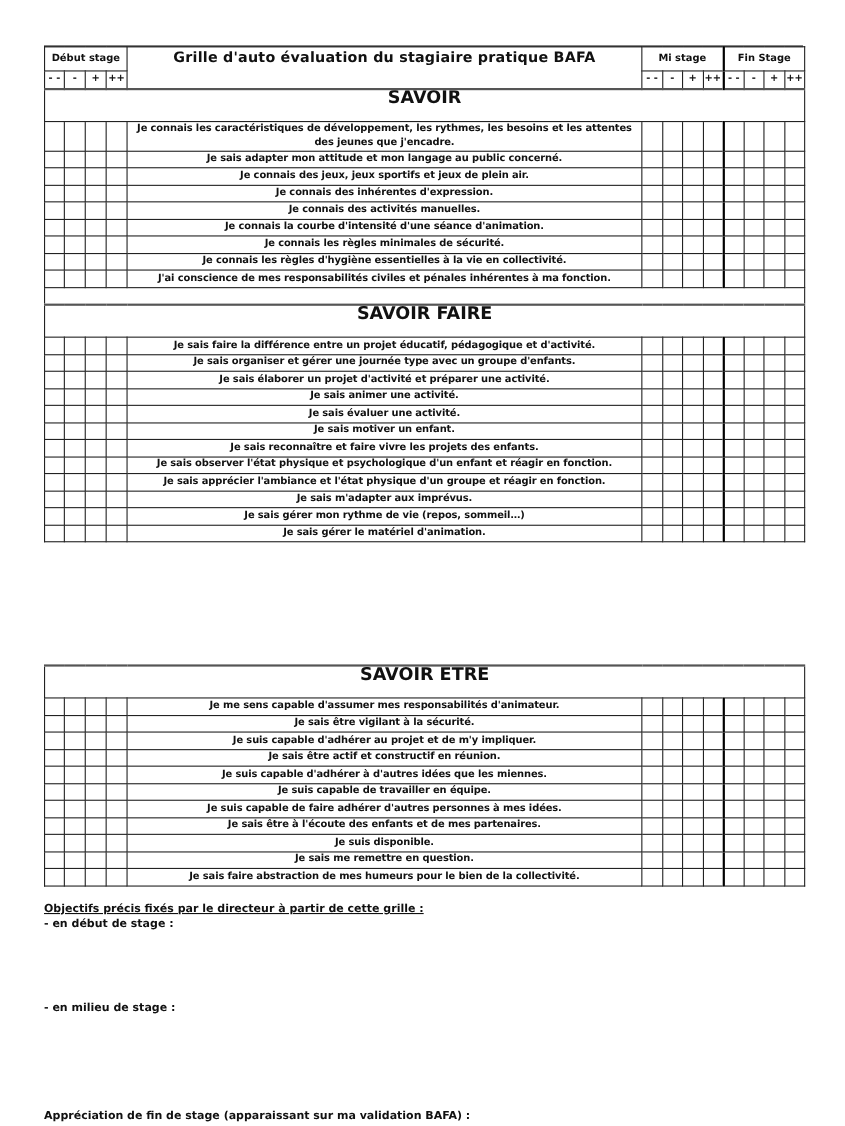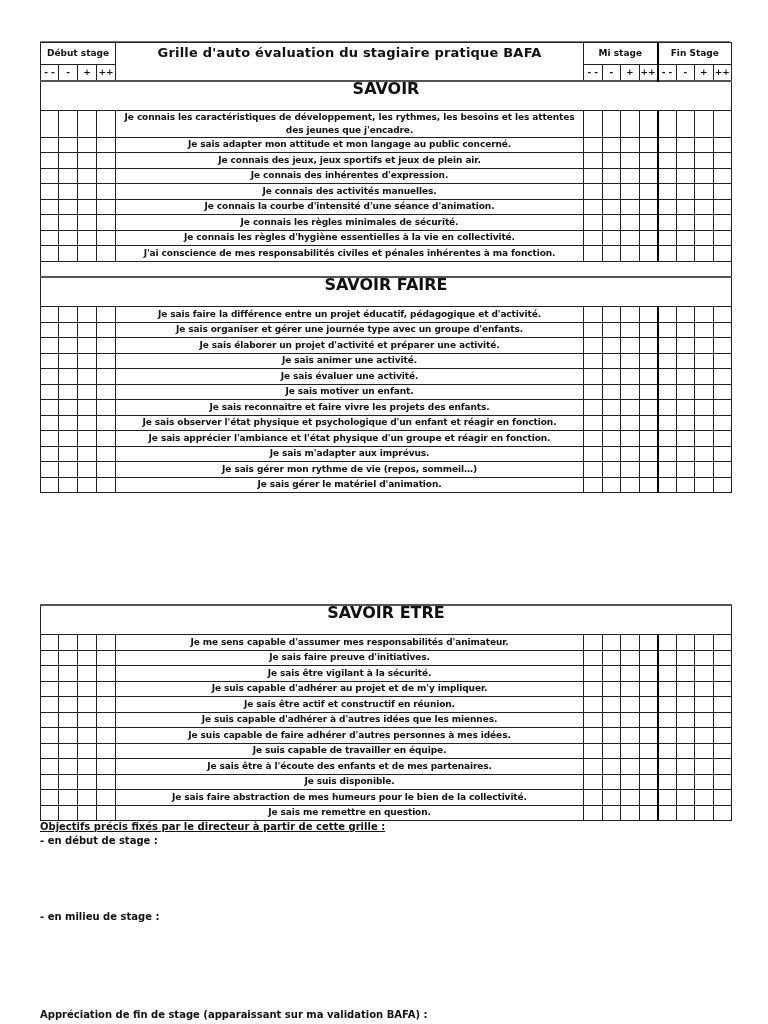--- a/index.html
+++ b/index.html
@@ -423,35 +423,20 @@
         <td class="cb sep"></td>
         <td class="cb"></td>
         <td class="cb"></td>
         <td class="cb"></td>
       </tr>
       <tr>
         <td class="cb"></td>
         <td class="cb"></td>
         <td class="cb"></td>
         <td class="cb"></td>
-        <td class="txt">Je sais faire preuve d'initiatives.</td>
-        <td class="cb"></td>
-        <td class="cb"></td>
-        <td class="cb"></td>
-        <td class="cb"></td>
-        <td class="cb sep"></td>
-        <td class="cb"></td>
-        <td class="cb"></td>
-        <td class="cb"></td>
-      </tr>
-      <tr>
-        <td class="cb"></td>
-        <td class="cb"></td>
-        <td class="cb"></td>
-        <td class="cb"></td>
         <td class="txt">Je sais être vigilant à la sécurité.</td>
         <td class="cb"></td>
         <td class="cb"></td>
         <td class="cb"></td>
         <td class="cb"></td>
         <td class="cb sep"></td>
         <td class="cb"></td>
         <td class="cb"></td>
         <td class="cb"></td>
       </tr>
@@ -498,50 +483,50 @@
         <td class="cb sep"></td>
         <td class="cb"></td>
         <td class="cb"></td>
         <td class="cb"></td>
       </tr>
       <tr>
         <td class="cb"></td>
         <td class="cb"></td>
         <td class="cb"></td>
         <td class="cb"></td>
+        <td class="txt">Je suis capable de travailler en équipe.</td>
+        <td class="cb"></td>
+        <td class="cb"></td>
+        <td class="cb"></td>
+        <td class="cb"></td>
+        <td class="cb sep"></td>
+        <td class="cb"></td>
+        <td class="cb"></td>
+        <td class="cb"></td>
+      </tr>
+      <tr>
+        <td class="cb"></td>
+        <td class="cb"></td>
+        <td class="cb"></td>
+        <td class="cb"></td>
         <td class="txt">Je suis capable de faire adhérer d'autres personnes à mes idées.</td>
         <td class="cb"></td>
         <td class="cb"></td>
         <td class="cb"></td>
         <td class="cb"></td>
         <td class="cb sep"></td>
         <td class="cb"></td>
         <td class="cb"></td>
         <td class="cb"></td>
       </tr>
       <tr>
         <td class="cb"></td>
         <td class="cb"></td>
         <td class="cb"></td>
         <td class="cb"></td>
-        <td class="txt">Je suis capable de travailler en équipe.</td>
-        <td class="cb"></td>
-        <td class="cb"></td>
-        <td class="cb"></td>
-        <td class="cb"></td>
-        <td class="cb sep"></td>
-        <td class="cb"></td>
-        <td class="cb"></td>
-        <td class="cb"></td>
-      </tr>
-      <tr>
-        <td class="cb"></td>
-        <td class="cb"></td>
-        <td class="cb"></td>
-        <td class="cb"></td>
         <td class="txt">Je sais être à l'écoute des enfants et de mes partenaires.</td>
         <td class="cb"></td>
         <td class="cb"></td>
         <td class="cb"></td>
         <td class="cb"></td>
         <td class="cb sep"></td>
         <td class="cb"></td>
         <td class="cb"></td>
         <td class="cb"></td>
       </tr>
@@ -558,36 +543,36 @@
         <td class="cb sep"></td>
         <td class="cb"></td>
         <td class="cb"></td>
         <td class="cb"></td>
       </tr>
       <tr>
         <td class="cb"></td>
         <td class="cb"></td>
         <td class="cb"></td>
         <td class="cb"></td>
+        <td class="txt">Je sais me remettre en question.</td>
+        <td class="cb"></td>
+        <td class="cb"></td>
+        <td class="cb"></td>
+        <td class="cb"></td>
+        <td class="cb sep"></td>
+        <td class="cb"></td>
+        <td class="cb"></td>
+        <td class="cb"></td>
+      </tr>
+      <tr>
+        <td class="cb"></td>
+        <td class="cb"></td>
+        <td class="cb"></td>
+        <td class="cb"></td>
         <td class="txt">Je sais faire abstraction de mes humeurs pour le bien de la collectivité.</td>
-        <td class="cb"></td>
-        <td class="cb"></td>
-        <td class="cb"></td>
-        <td class="cb"></td>
-        <td class="cb sep"></td>
-        <td class="cb"></td>
-        <td class="cb"></td>
-        <td class="cb"></td>
-      </tr>
-      <tr>
-        <td class="cb"></td>
-        <td class="cb"></td>
-        <td class="cb"></td>
-        <td class="cb"></td>
-        <td class="txt">Je sais me remettre en question.</td>
         <td class="cb"></td>
         <td class="cb"></td>
         <td class="cb"></td>
         <td class="cb"></td>
         <td class="cb sep"></td>
         <td class="cb"></td>
         <td class="cb"></td>
         <td class="cb"></td>
       </tr>
     </tbody>

